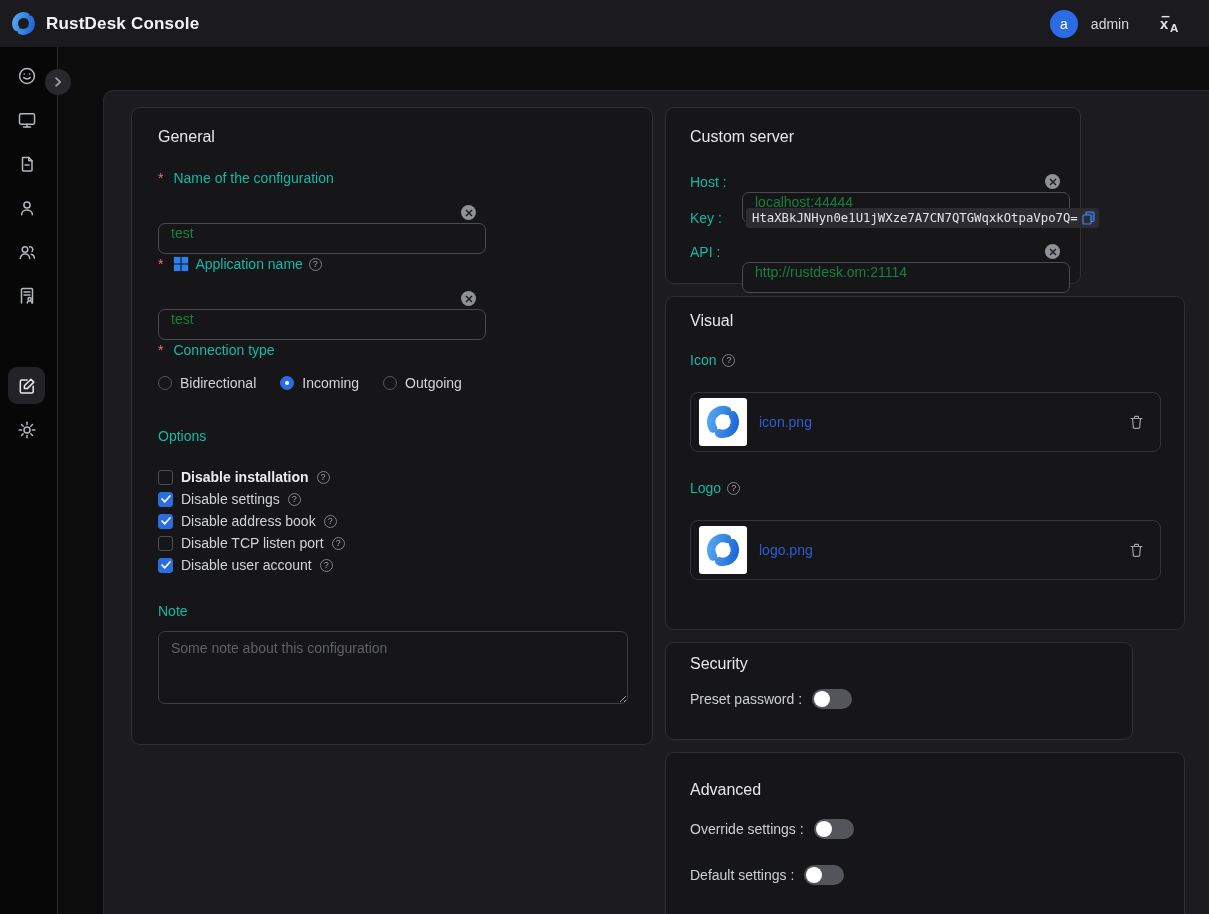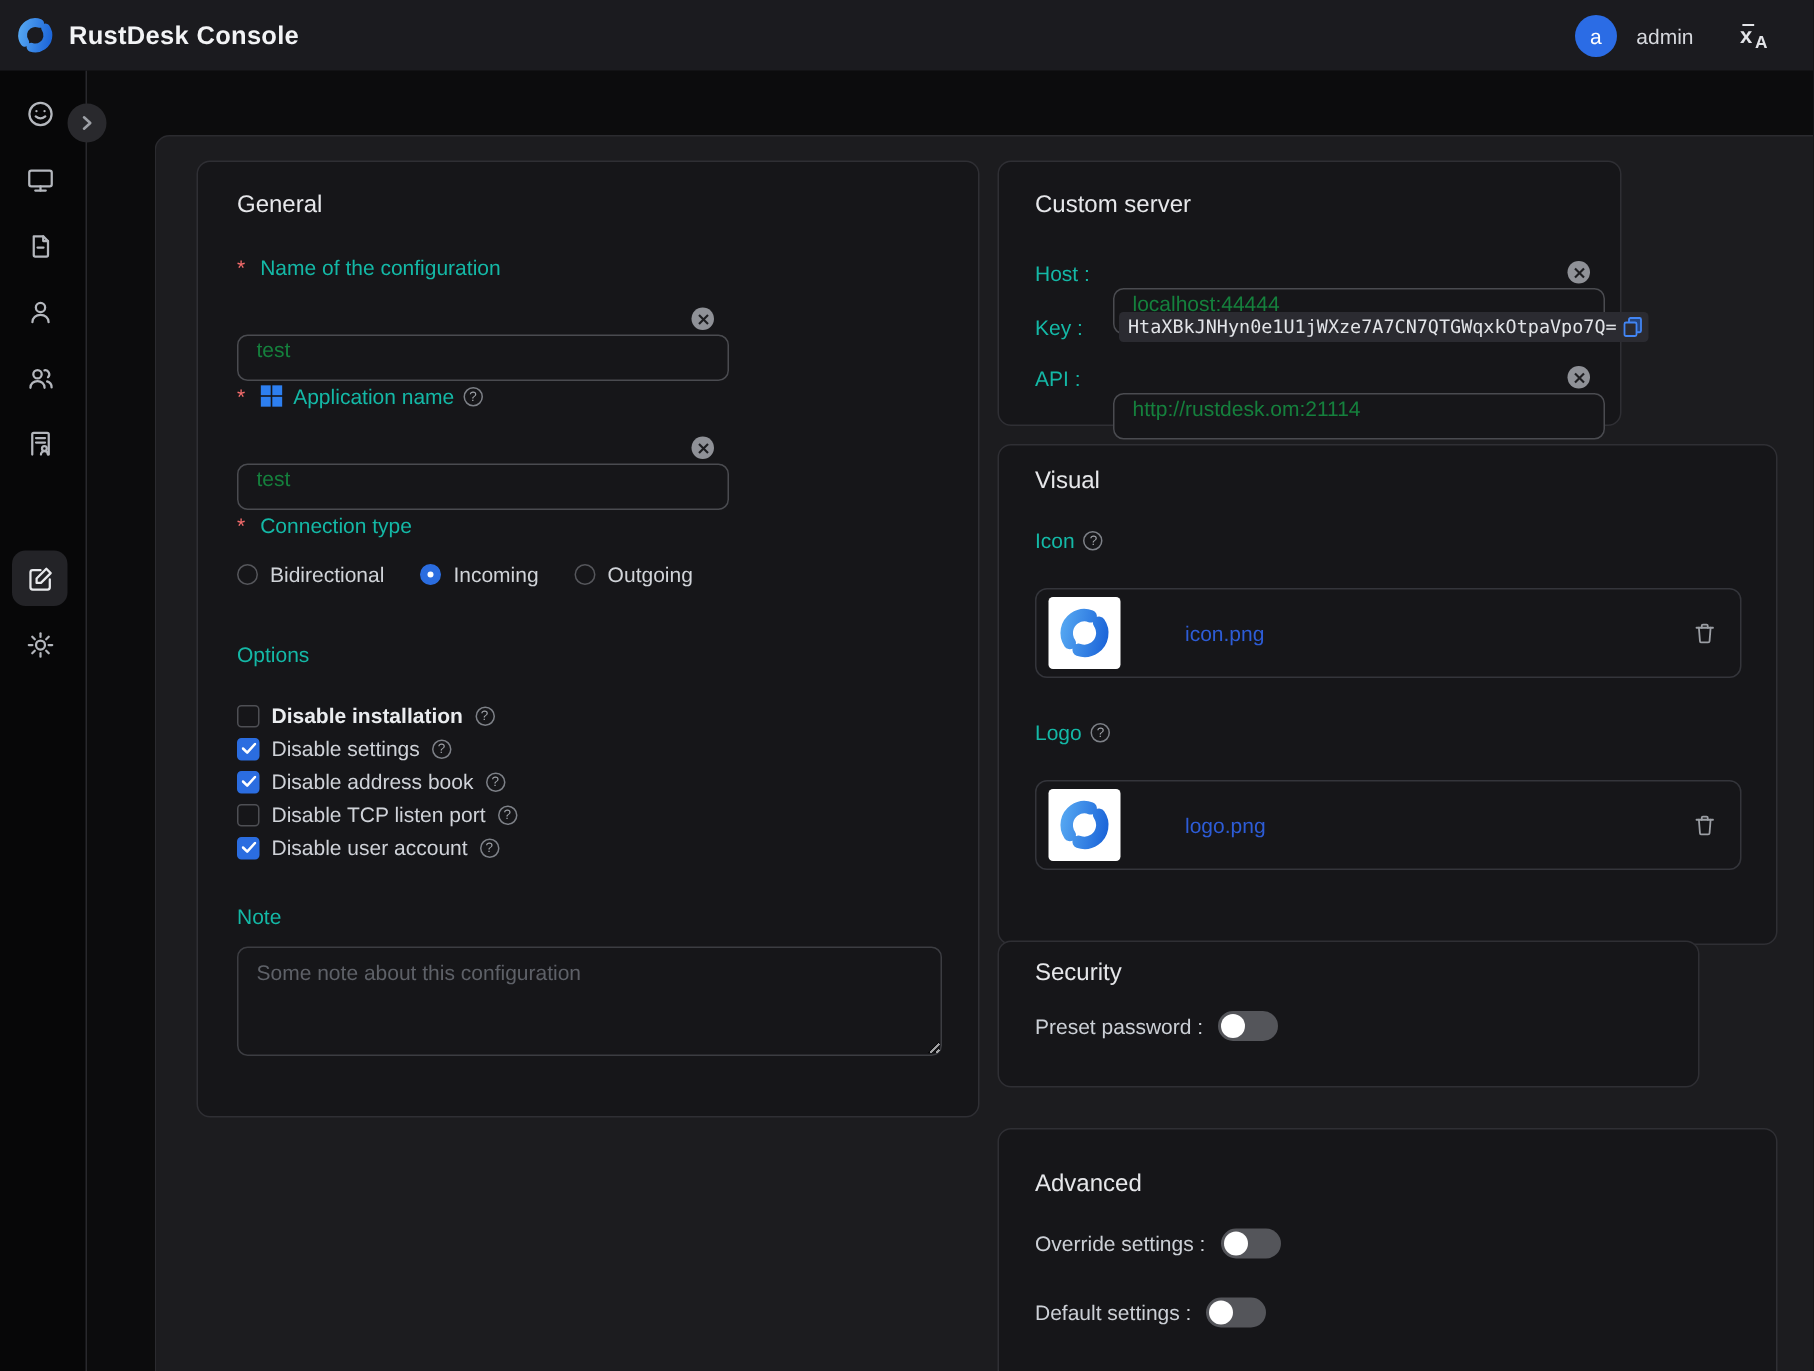--- a/index.html
+++ b/index.html
@@ -98,21 +98,21 @@
     position:absolute; height:20px; background:#2b2b31; border-radius:3px;
     display:flex; align-items:center; padding:0 4px 0 6px; gap:4px;
   }
   .key-text { font-family:"DejaVu Sans Mono","Liberation Mono",monospace; font-size:12.3px; color:#e2e4e8; white-space:nowrap; }
   
   .file-box {
     position:absolute; width:471px; height:60px; border:1px solid #34353b; border-radius:8px;
     display:flex; align-items:center; padding:0 16px 0 8px; gap:12px;
   }
   .thumb { width:48px; height:48px; background:#fff; border-radius:3px; display:flex; align-items:center; justify-content:center; }
-  .file-link { color:#2d5cd6; font-size:14px; cursor:pointer;margin-left:31px; }
+  .file-link { color:#2d5cd6; font-size:14px; cursor:pointer; }
   .trash-btn { margin-left:auto; cursor:pointer; display:flex; }
   
   .toggle-row { position:absolute; display:flex; align-items:center; gap:10px; }
   .toggle-label { color:#ccd0d6; }
   .toggle { width:40px; height:20px; border-radius:10px; background:#54555a; position:relative; cursor:pointer; }
   .toggle .knob { position:absolute; left:2px; top:2px; width:16px; height:16px; border-radius:50%; background:#fff; }
 </style>
 </head>
 <body>
 
@@ -424,21 +424,21 @@
       <span class="trash-btn">
         <svg width="15" height="16" viewBox="0 0 15 16" fill="none" stroke="#9b9ea4" stroke-width="1.2" stroke-linecap="round" stroke-linejoin="round">
           <line x1="2" y1="4.5" x2="13" y2="4.5"></line>
           <path d="M5.5 4.5 V3.2 a.8.8 0 0 1 .8-.8 h2.4 a.8.8 0 0 1 .8.8 V4.5"></path>
           <path d="M3.6 4.5 L4.3 13.4 a1 1 0 0 0 1 .9 h4.4 a1 1 0 0 0 1-.9 L11.4 4.5"></path>
         </svg>
       </span>
     </div>
   </div>
 
-  <div class="card" style="left:561px;top:536px;width:468px;height:98px">
+  <div class="card" style="left:561px;top:551px;width:468px;height:98px">
     <div class="card-title" style="left:24px;top:12px">Security</div>
     <div class="toggle-row" style="left:24px;top:46px">
       <span class="toggle-label">Preset password :</span>
       <span class="toggle">
         <span class="knob"></span>
       </span>
     </div>
   </div>
 
   <div class="card" style="left:561px;top:661px;width:520px;height:210px">

